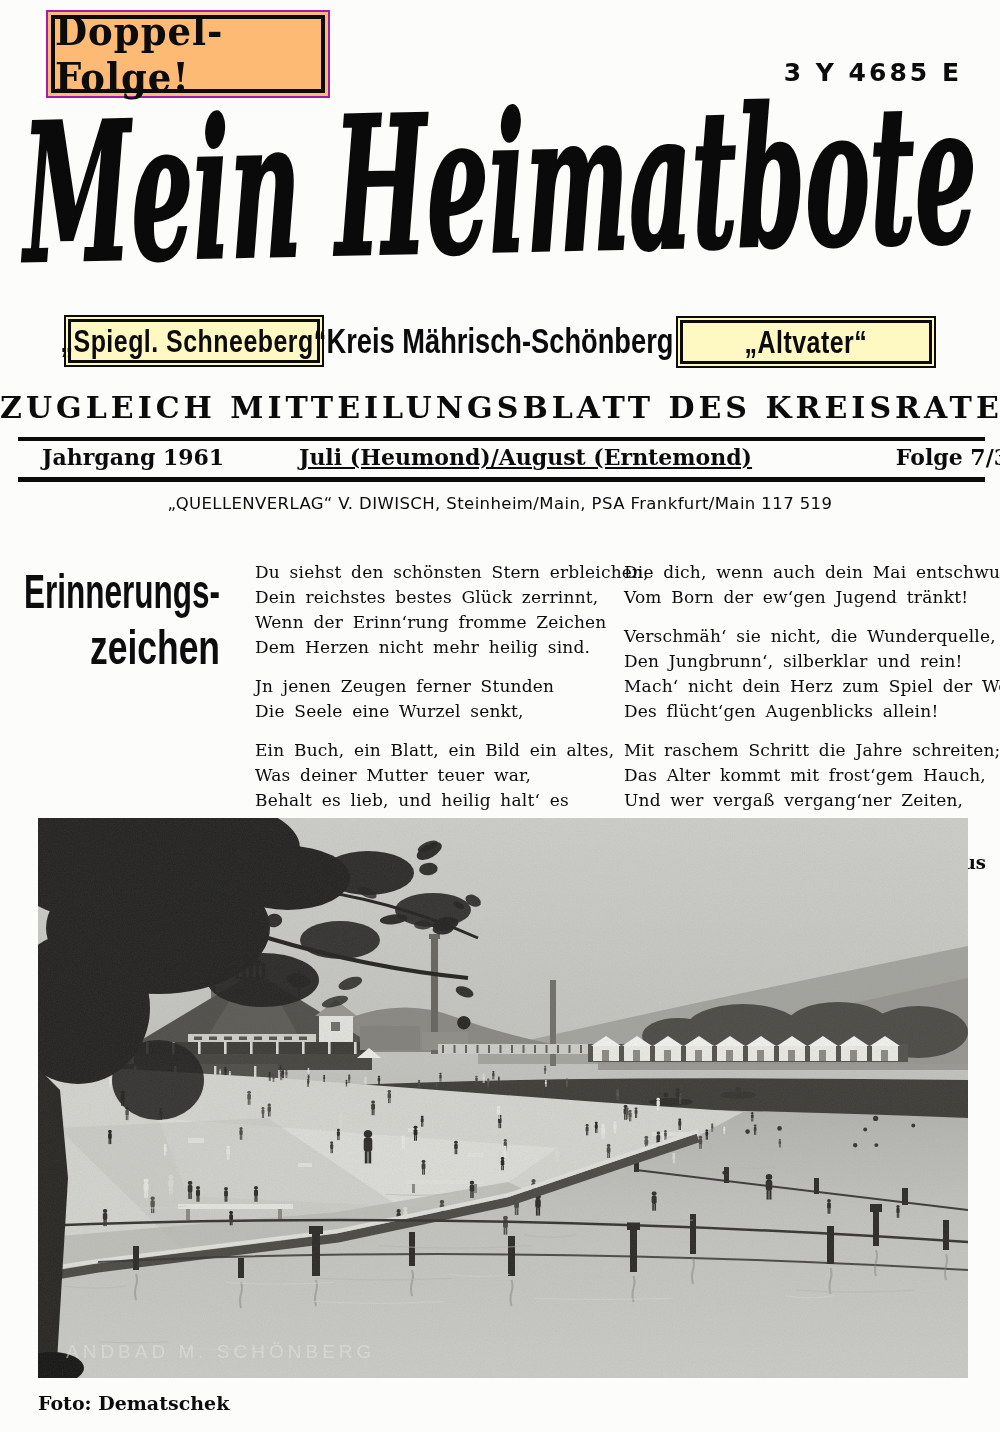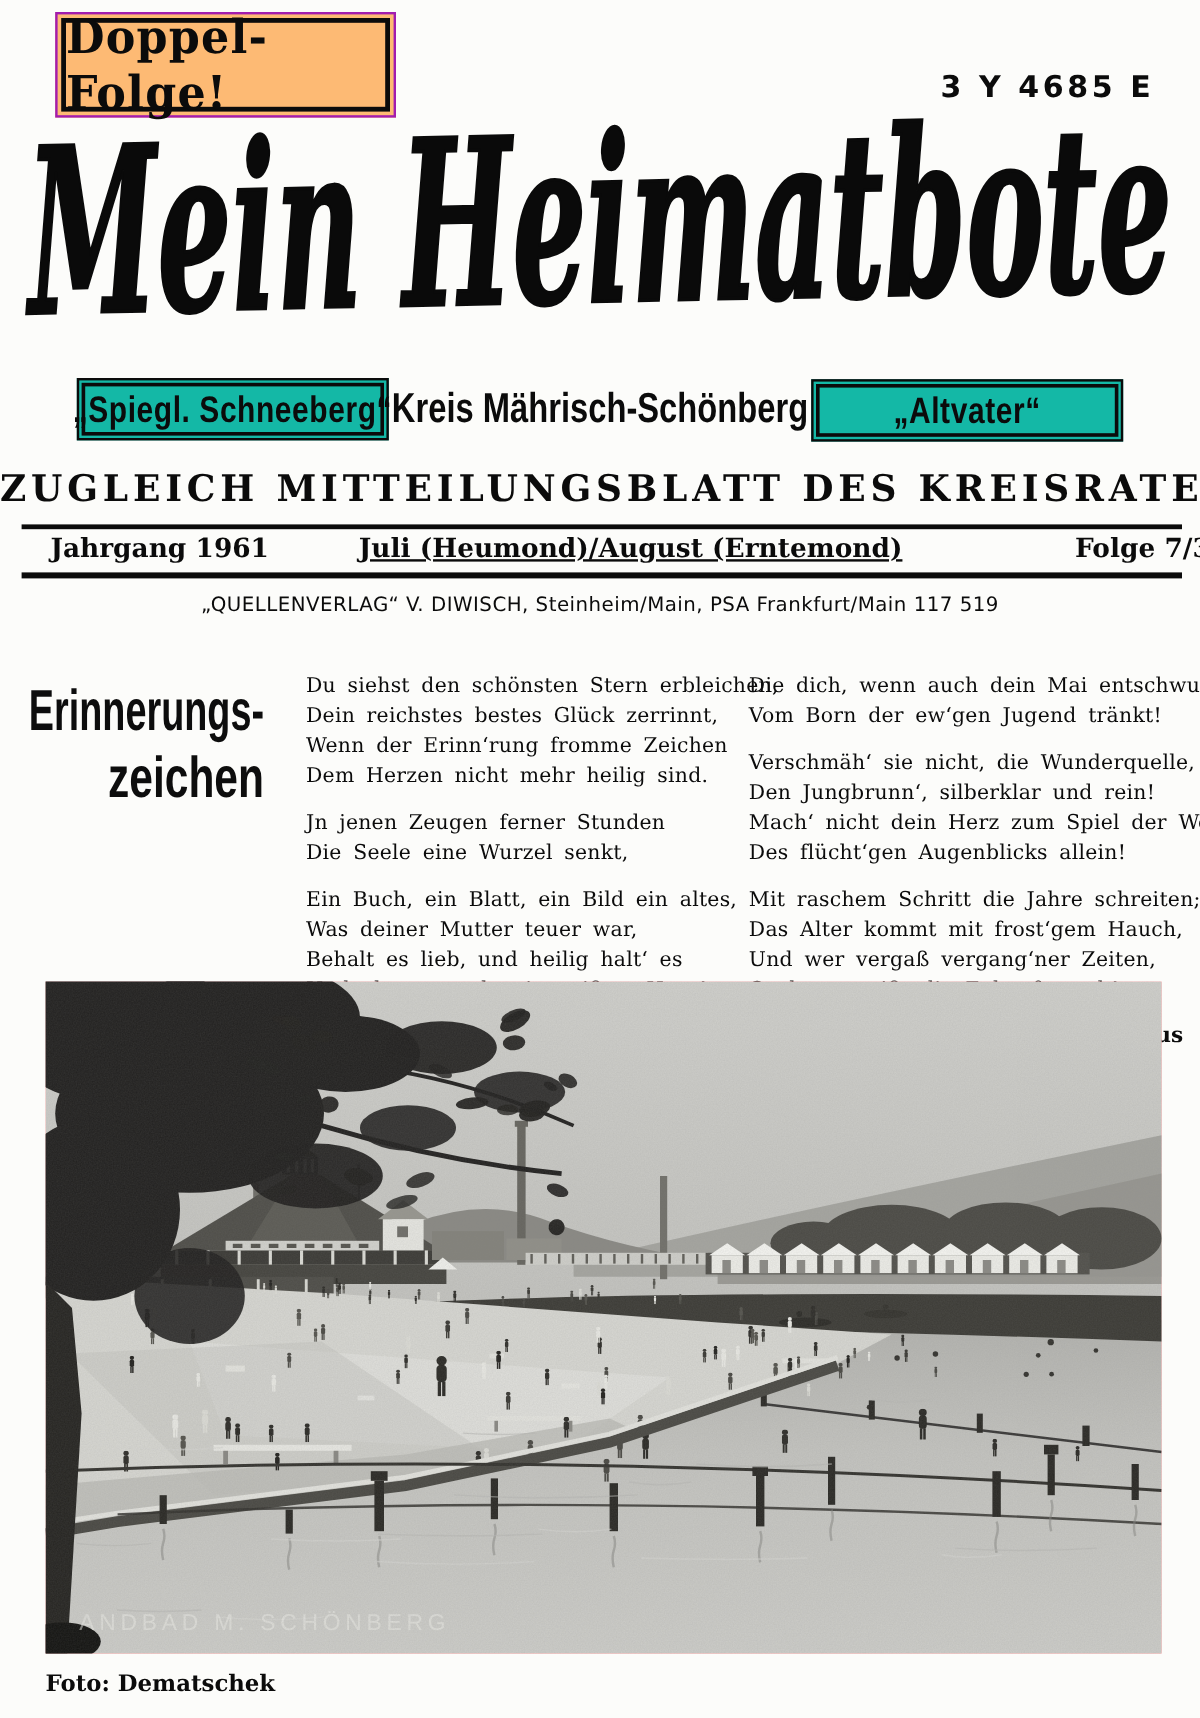--- a/index.html
+++ b/index.html
@@ -11,21 +11,21 @@
   .abs{position:absolute;}
   
   .box-doppel{left:46px;top:10px;width:280px;height:84px;border:2px solid #a21caf;background:#fdba74;}
   .box-doppel .inner{position:absolute;inset:3px;border:4px solid #0b0b0b;display:flex;align-items:center;justify-content:center;}
   .box-doppel .lbl{font:bold 37px "DejaVu Serif", serif;letter-spacing:1px;transform:scaleY(1.05);}
   #postal{right:38px;top:58px;font:bold 25px "DejaVu Sans", sans-serif;letter-spacing:3px;}
   
   #masthead{left:12px;top:74px;width:976px;height:228px;transform:rotate(-1.2deg);}
   #masthead text{font-family:"DejaVu Serif", serif;font-style:italic;font-weight:bold;fill:#0a0a0a;stroke:#0a0a0a;stroke-width:3;}
   
-  .rbox{border:2px solid #0b0b0b;background:#14b8a6;}
+  .rbox{border:2px solid #0b0b0b;background:#fef9c3;}
   .rbox .inner{position:absolute;inset:2px;border:3px solid #0b0b0b;display:flex;align-items:center;justify-content:center;}
   .rbox .lbl{font:bold 26px "Liberation Sans", sans-serif;letter-spacing:.5px;transform:scale(.96,1.18);white-space:nowrap;}
   #rbox-left{left:64px;top:315px;width:256px;height:48px;}
   #rbox-right{left:676px;top:316px;width:256px;height:48px;}
   #kreis{left:340px;top:321px;width:320px;height:40px;display:flex;align-items:center;justify-content:center;
          font:bold 29px "Liberation Sans", sans-serif;transform:scale(.94,1.2);white-space:nowrap;}
   #subtitle{left:0;top:390px;width:1000px;text-align:center;
             font:bold 30px "DejaVu Serif", serif;letter-spacing:4px;transform:scaleY(1.02);white-space:nowrap;}
   .rule{left:18px;width:967px;background:#0b0b0b;}
   #rule1{top:437px;height:4px;}
@@ -37,21 +37,21 @@
   #publisher b{font-weight:normal;}
   
   #title-svg{left:22px;top:562px;width:200px;height:112px;}
   #title-svg text{font-family:"Liberation Sans", sans-serif;font-weight:bold;fill:#0d0d0d;}
   .col{top:560px;}
   #col1{left:255px;width:352px;}
   #col2{left:624px;width:364px;}
   .col p{margin:0 0 14px 0;font:17px/25px "DejaVu Serif", serif;word-spacing:4px;letter-spacing:.2px;white-space:nowrap;}
   #author{text-align:right;font:bold 18px "DejaVu Serif", serif;padding-right:2px;margin-top:4px;}
   
-  #photo{left:38px;top:818px;width:930px;height:560px;background:#fca5a5;}
+  #photo{left:38px;top:818px;width:930px;height:560px;background:#84cc16;}
   #photo svg{display:block;}
   
   #caption-row{left:38px;top:1392px;width:930px;display:flex;justify-content:space-between;
                font:bold 19px "DejaVu Serif", serif;}
 </style>
 </head>
 <body>
 
 <div class="abs box-doppel">
   <div class="inner">

